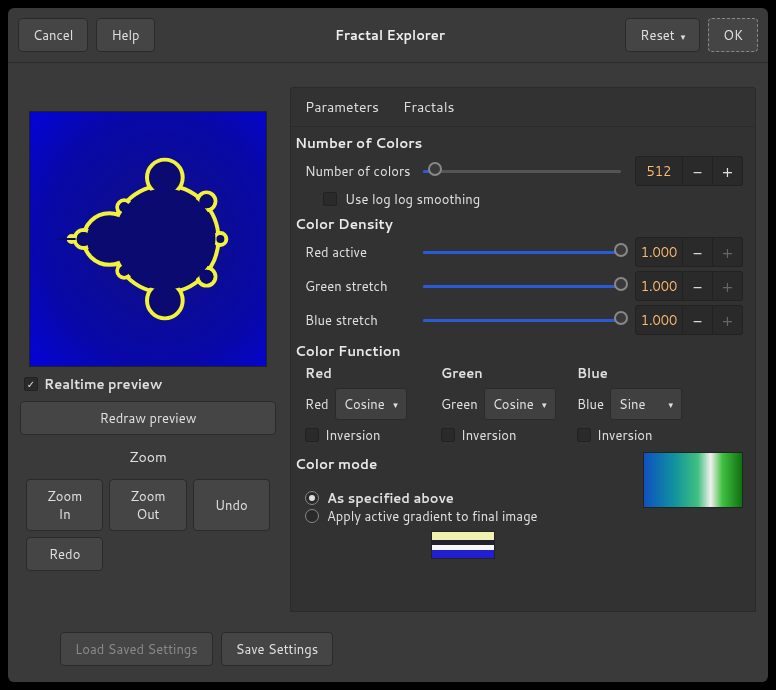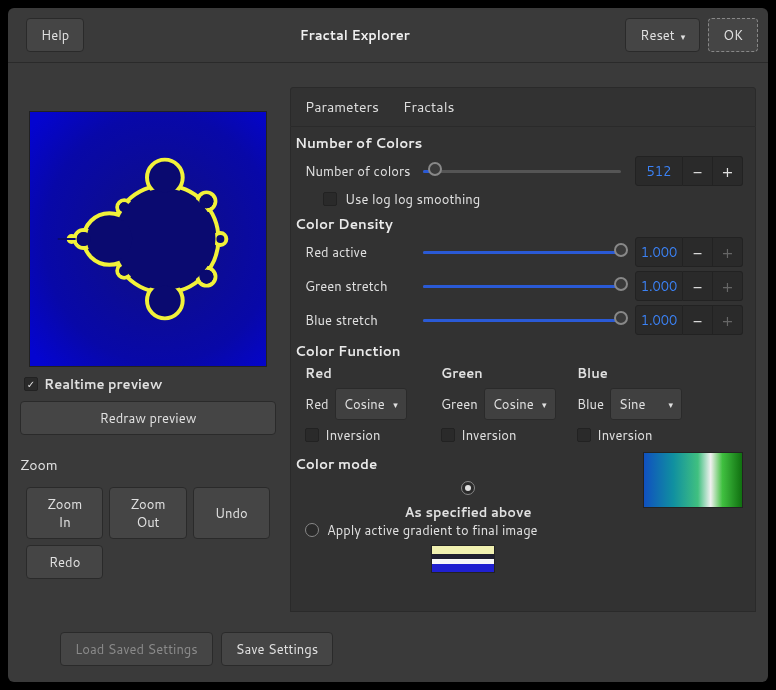--- a/index.html
+++ b/index.html
@@ -11,36 +11,36 @@
 .titlebar .spacer { flex: 1; }
 .title { font-weight: 600; color: #f0f0f0; text-align: center; }
 .ml { margin-left: 8px; }
 .body { flex: 1; display: flex; padding: 24px 12px 10px 12px; gap: 14px; }
 .left { width: 256px; display: flex; flex-direction: column; gap: 8px; padding-top: 24px; }
 .preview { width: 238px; height: 256px; border: 1px solid #222; align-self: center; }
 .check-row { display: flex; align-items: center; gap: 6px; font-size: 13px; padding-left: 4px; }
 .checkbox { width: 14px; height: 14px; background: #2a2a2a; border: 1px solid #222; border-radius: 2px; display: inline-flex; align-items: center; justify-content: center; font-size: 10px; color: #e0e0e0; }
 .checkbox.checked::after { content: "✓"; }
 .wide { width: 100%; }
-.section-label { font-size: 14px; font-weight: 400; color: #e0e0e0; margin-top: 12px; }
+.section-label { font-size: 14px; font-weight: 400; color: #e0e0e0; margin-top: 4px; text-align: center; }
 .btn-grid { display: grid; grid-template-columns: 1fr 1fr 1fr; gap: 6px; margin-top: 4px; padding: 0 6px; }
 .right { flex: 1; display: flex; flex-direction: column; }
 .tabs { display: flex; background: #323232; border: 1px solid #2a2a2a; border-radius: 3px 3px 0 0; padding: 2px; }
 .tab { padding: 7px 12px; font-size: 14px; color: #ddd; cursor: pointer; border-radius: 2px; }
 .tab.active { background: #282828; }
 .panel { background: #323232; border: 1px solid #2a2a2a; border-top: none; flex: 1; padding: 4px 12px 16px 4px; display: flex; flex-direction: column; gap: 4px; }
 .group-label { font-weight: 600; font-size: 13.5px; color: #eaeaea; margin-top: 2px; }
 .row { display: flex; align-items: center; gap: 8px; padding-left: 10px; }
 .field-label { width: 110px; font-size: 13px; color: #e0e0e0; }
 .slider-wrap { flex: 1; display: flex; align-items: center; position: relative; height: 20px; }
 .track { position: absolute; left: 0; right: 0; height: 3px; background: #555; border-radius: 2px; }
 .fill { position: absolute; left: 0; height: 3px; background: #2a5ad6; border-radius: 2px; }
 .thumb { position: absolute; width: 14px; height: 14px; border-radius: 50%; background: #3a3a3a; border: 2px solid #888; top: 1px; transform: translateX(-50%); }
 .spin { display: flex; align-items: center; margin-left: 6px; }
-.spin input { width: 48px; height: 30px; background: #2a2a2a; border: 1px solid #222; color: #3b82f6; font-size: 13px; text-align: center; border-radius: 3px 0 0 3px; }
+.spin input { width: 48px; height: 30px; background: #2a2a2a; border: 1px solid #222; color: #fdba74; font-size: 13px; text-align: center; border-radius: 3px 0 0 3px; }
 .spin .pm { width: 30px; height: 30px; background: #2a2a2a; border: 1px solid #222; border-left: none; color: #e0e0e0; display: flex; align-items: center; justify-content: center; font-size: 16px; cursor: pointer; }
 .spin .pm.disabled { color: #666; }
 .spin .pm.last { border-radius: 0 3px 3px 0; }
 .func-cols { display: flex; gap: 6px; padding-left: 10px; align-items: flex-start; }
 .func-col { display: flex; flex-direction: column; gap: 6px; min-width: 130px; }
 .func-head { font-weight: 600; font-size: 13px; }
 .inline-row { display: flex; align-items: center; gap: 6px; }
 .select { display: flex; align-items: center; justify-content: space-between; background: #404040; border: 1px solid #2a2a2a; border-radius: 3px; padding: 6px 8px; min-width: 72px; cursor: pointer; font-size: 13px; }
 .chev { font-size: 9px; margin-left: 6px; }
 .radio { width: 14px; height: 14px; border-radius: 50%; border: 1px solid #888; background: #2a2a2a; display: inline-flex; align-items: center; justify-content: center; }
@@ -48,20 +48,21 @@
 .gradient-box { width: 100px; height: 56px; border: 1px solid #222; }
 .gradient-strip { width: 64px; height: 28px; border: 1px solid #222; }
 .footer { display: flex; gap: 8px; padding: 10px 12px 16px 12px; margin-left: 40px; }
 .btn.muted { color: #8a8a8a; }
 </style>
 </head>
 <body>
 
 <div class="window">
   <div class="titlebar">
+    <button class="btn">Cancel</button>
     <button class="btn ml">Help</button>
     <div class="spacer"></div>
     <div class="title">Fractal Explorer</div>
     <div class="spacer"></div>
     <button class="btn">
       <span>Reset</span><span class="chev">▾</span>
     </button>
     <button class="btn ml ok">OK</button>
   </div>
 
@@ -230,21 +231,21 @@
             <div class="inline-row">
               <span class="checkbox"></span>
               <span>Inversion</span>
             </div>
           </div>
         </div>
 
         <div style="display:flex; gap:12px; align-items:flex-start; margin-top:4px;">
           <div style="flex:1;">
             <div class="group-label">Color mode</div>
-            <div class="row" style="padding-left:10px; margin-top:8px;flex-direction:column;">
+            <div class="row" style="padding-left:10px; margin-top:16px;">
               <span class="radio on"></span>
               <span style="font-weight:600">As specified above</span>
             </div>
             <div class="row" style="padding-left:10px;">
               <span class="radio"></span>
               <span>Apply active gradient to final image</span>
             </div>
             <div style="display:flex; justify-content:center; margin-top:6px;">
               <div class="gradient-strip" style="background:linear-gradient(to bottom,#f0f0b0 0%,#f0f0b0 30%,#202030 30%,#202030 50%,#f8f8f8 50%,#f8f8f8 70%,#2020d0 70%,#2020d0 100%);"></div>
             </div>

